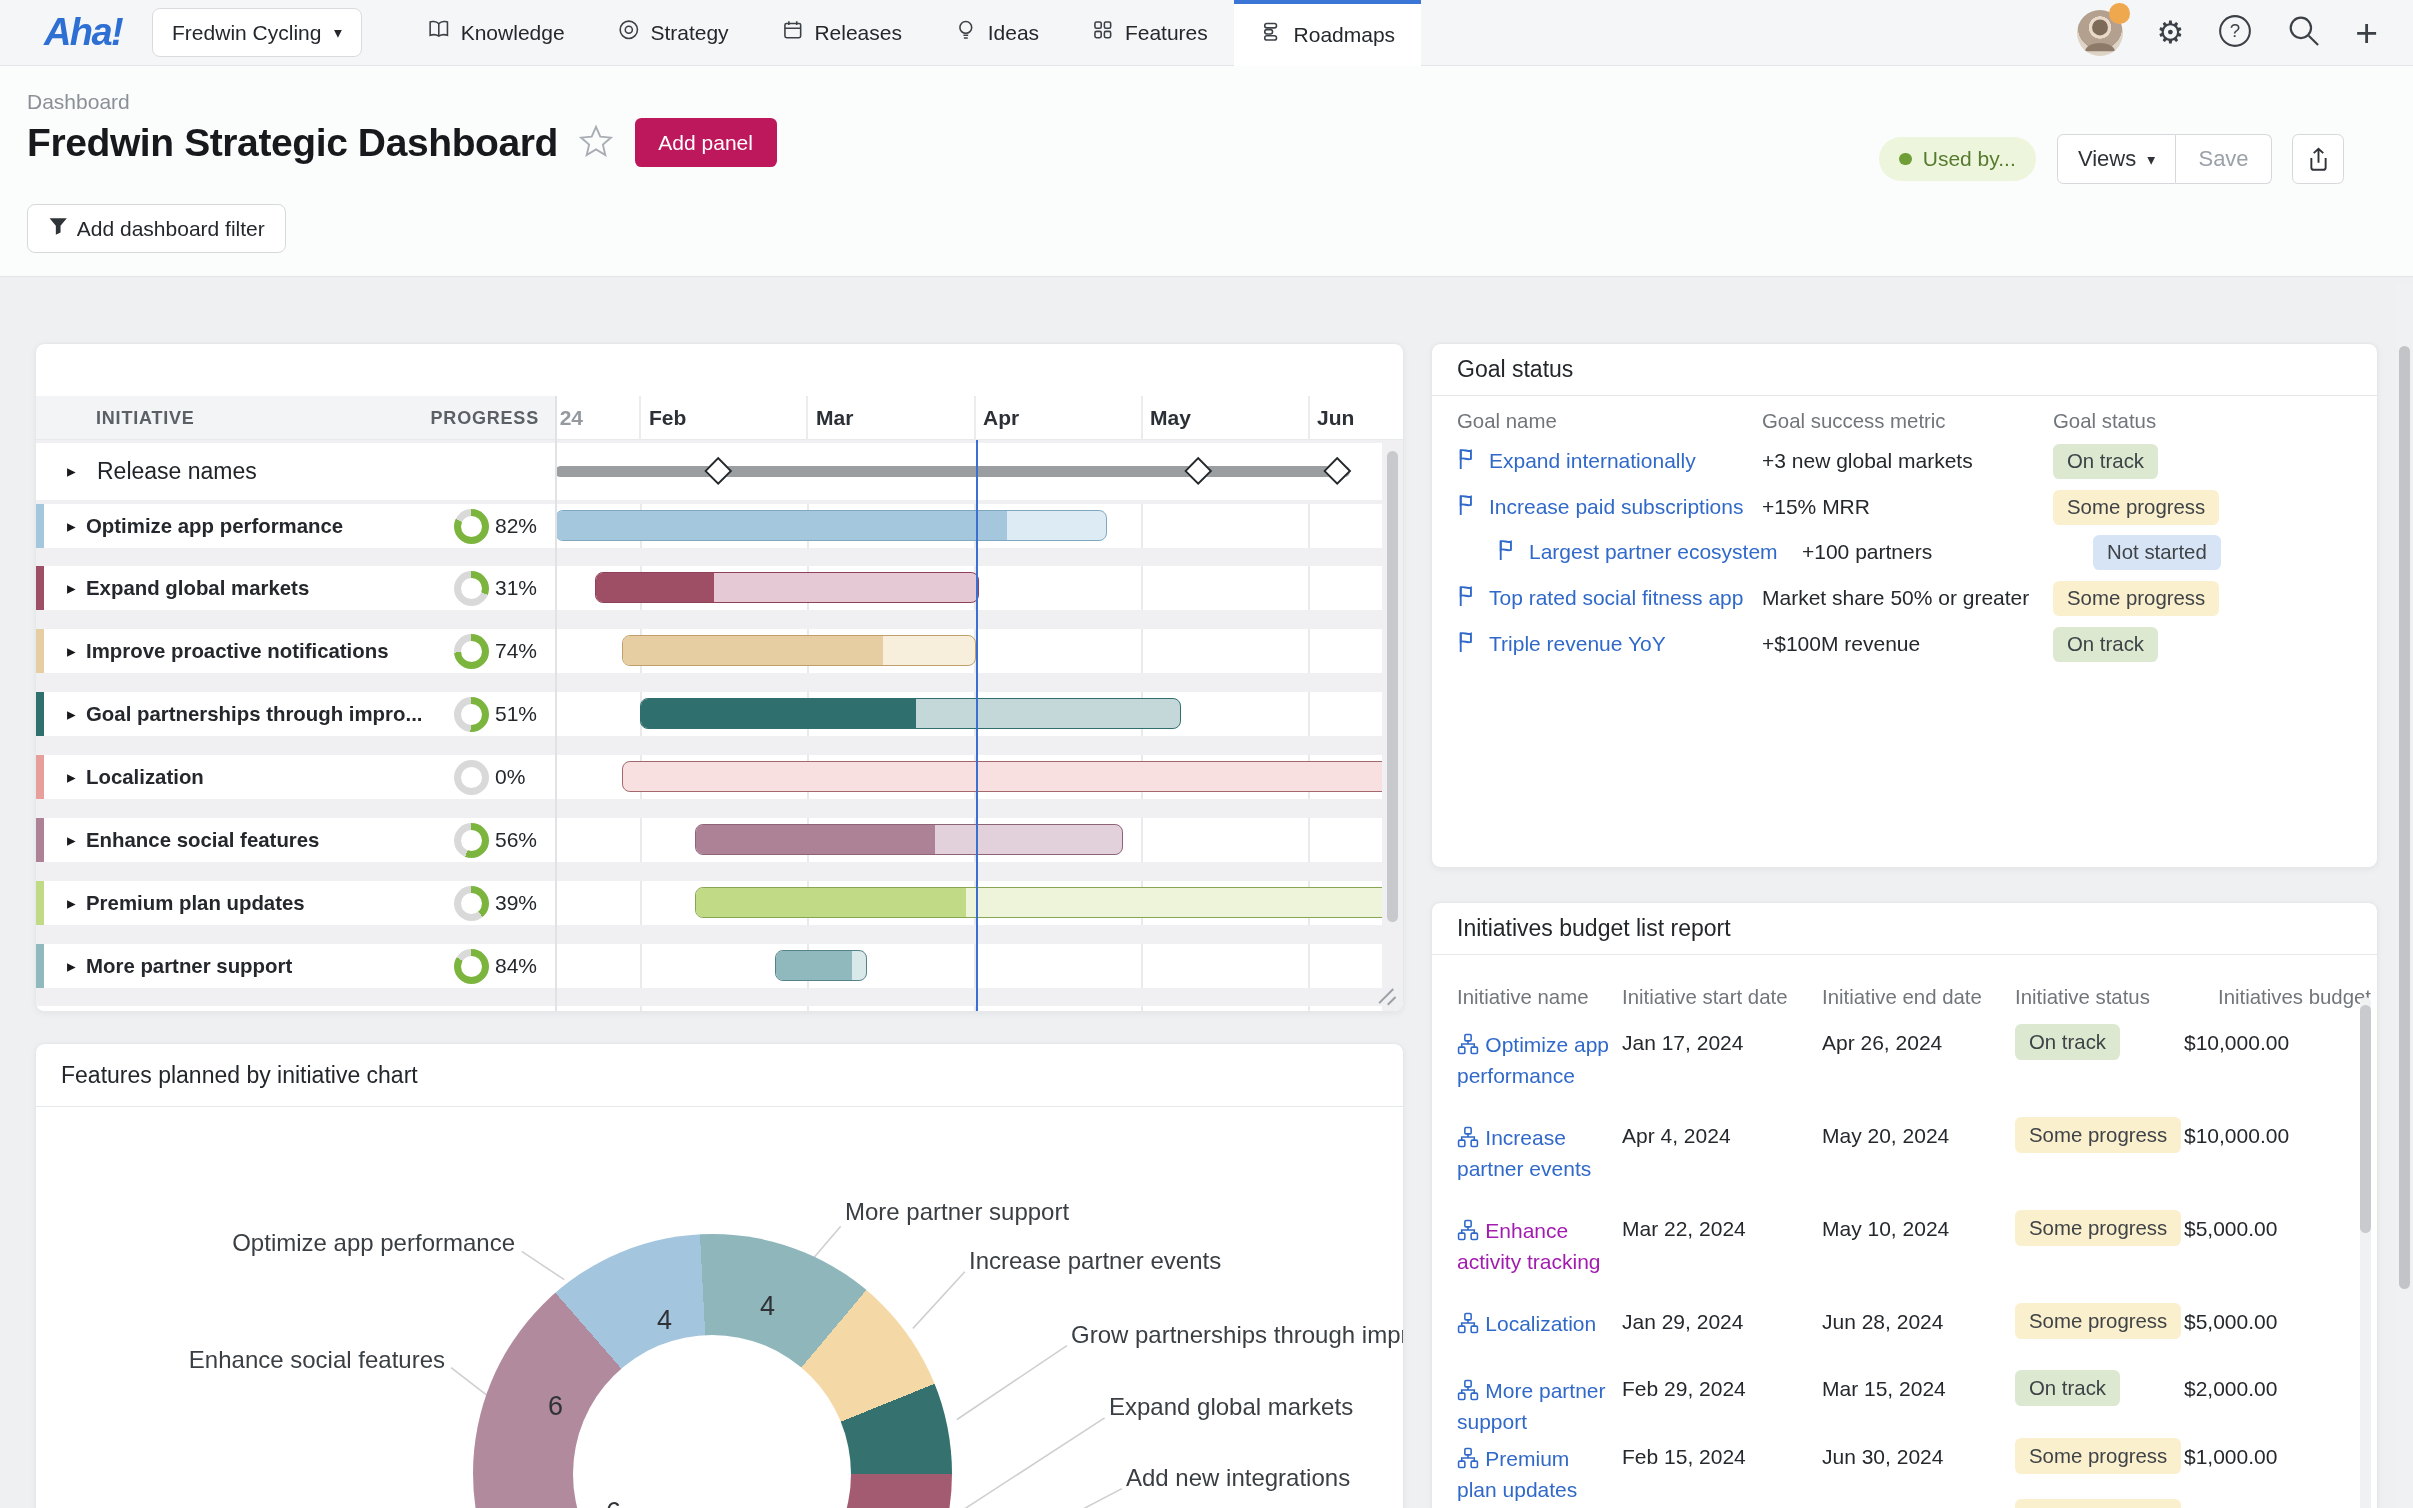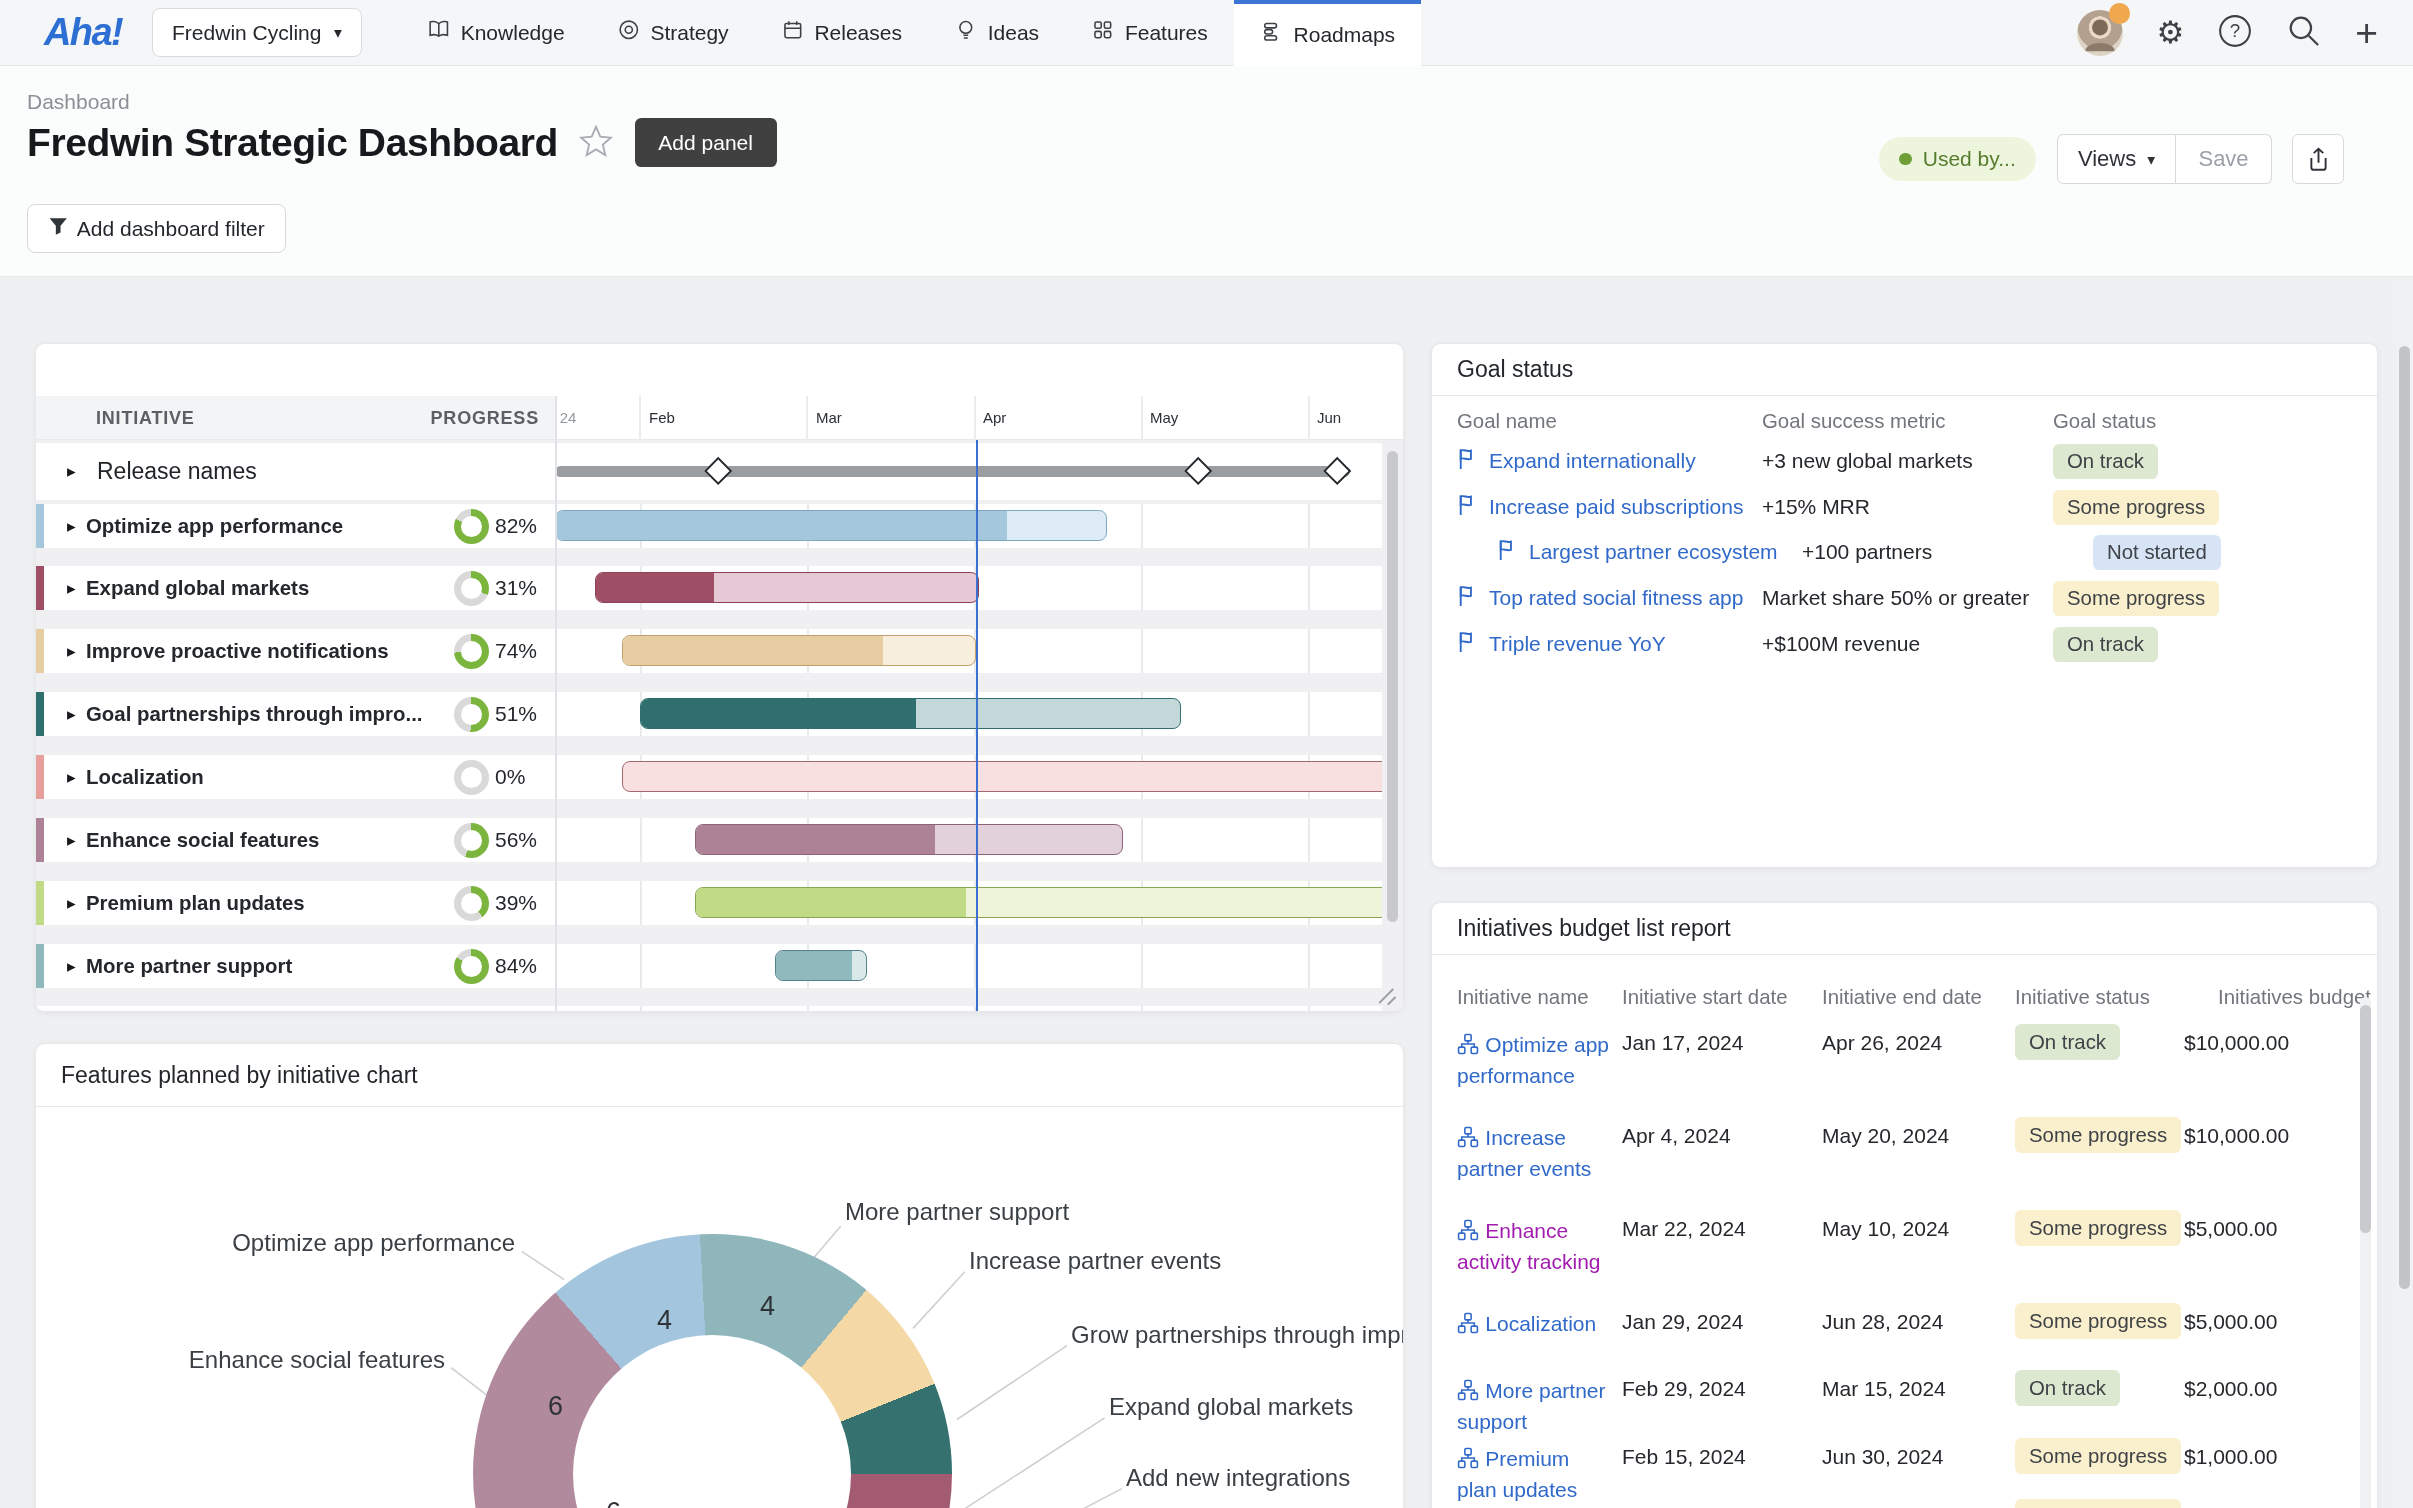--- a/index.html
+++ b/index.html
@@ -21,21 +21,21 @@
   .gear { font-size:31px; color:#3c4147; line-height:1; }
   .icon-btn svg { stroke:#3c4147; fill:none; stroke-width:2.4; }
   .plus { font-size:39px; font-weight:300; color:#3c4147; line-height:1; }
 
   
   .header-zone { position:absolute; top:66px; left:0; right:0; height:211px; background:#fbfcfc; border-bottom:1.6px solid #e4e5e7; z-index:30; }
   .breadcrumb { position:absolute; left:27px; top:23.6px; font-size:21px; color:#8b9097; }
   .title-row { position:absolute; left:27px; top:52px; display:flex; align-items:center; gap:20.4px; }
   .page-title { font-size:39px; font-weight:700; color:#17191c; letter-spacing:-0.4px; }
   .star svg { stroke:#a7adb3; fill:none; stroke-width:2.4; }
-  .btn-primary { height:49px; padding:0 23.6px; background:#404040; color:#fff; font-size:21px; border:none; border-radius:6.3px; display:flex; align-items:center; }
+  .btn-primary { height:49px; padding:0 23.6px; background:#be185d; color:#fff; font-size:21px; border:none; border-radius:6.3px; display:flex; align-items:center; }
   .right-cluster { position:absolute; right:69px; top:68px; display:flex; align-items:center; gap:20.4px; }
   .used-pill { height:44px; background:#edf6dc; border-radius:22px; display:flex; align-items:center; gap:11px; padding:0 20.4px; font-size:21px; color:#567a2e; }
   .used-pill .gdot { width:12.6px; height:12.6px; border-radius:50%; background:#6f9e37; }
   .btn-group { display:flex; }
   .btn-views { height:50px; background:#fff; border:1.6px solid #d6d8db; border-radius:6.3px 0 0 6.3px; padding:0 20.4px; display:flex; align-items:center; gap:11px; font-size:22px; color:#2f3338; }
   .btn-save { height:50px; background:#fff; border:1.6px solid #d6d8db; border-left:none; border-radius:0 6.3px 6.3px 0; padding:0 22px; display:flex; align-items:center; font-size:22px; color:#9ba1a8; }
   .btn-share { width:52px; height:50px; background:#fff; border:1.6px solid #d6d8db; border-radius:6.3px; display:flex; align-items:center; justify-content:center; }
   .btn-share svg { stroke:#2f3338; fill:none; stroke-width:2.4; }
   .btn-filter { position:absolute; left:27px; top:138px; height:49px; background:#fff; border:1.6px solid #d6d8db; border-radius:7.9px; padding:0 20.4px; display:flex; align-items:center; gap:8px; font-size:21px; color:#24282d; }
 
@@ -49,21 +49,21 @@
   #goal-panel { left:1431px; top:343px; width:947px; height:525px; }
   #budget-panel { left:1431px; top:902px; width:947px; height:707px; }
   #features-panel { left:35px; top:1043px; width:1369px; height:597px; }
 
   
   .gantt { position:absolute; top:52px; left:0; right:0; bottom:0; overflow:hidden; background:#f0f0f2; }
   .g-colhead { position:absolute; left:0; top:0; width:519px; height:44px; background:#f3f4f6; border-bottom:1.6px solid #e8e9eb; z-index:6; }
   .g-colhead .c1 { position:absolute; left:60px; top:0; line-height:44px; font-size:18px; font-weight:700; letter-spacing:0.8px; color:#5b6066; }
   .g-colhead .c2 { position:absolute; left:346px; width:157px; text-align:right; line-height:44px; font-size:18px; font-weight:700; letter-spacing:0.8px; color:#5b6066; }
   .g-months { position:absolute; left:519px; right:0; top:0; height:44px; background:#fff; border-bottom:1.6px solid #e8e9eb; z-index:5; }
-  .g-month-label { position:absolute; top:0; line-height:44px; font-size:15px; font-weight:400; color:#2b3036; }
+  .g-month-label { position:absolute; top:0; line-height:44px; font-size:21px; font-weight:700; color:#2b3036; }
   .g-month-label.dim { color:#949a9f; }
   .g-sep { position:absolute; top:0; height:44px; width:1.6px; background:#ececee; }
   .g-row { position:absolute; left:0; width:1346px; height:44px; background:#fff; overflow:hidden; }
   .g-chip { position:absolute; left:0; top:0; bottom:0; width:7.9px; }
   .g-caret { position:absolute; left:31px; line-height:44px; font-size:17.3px; color:#17191c; }
   .g-name { position:absolute; left:50px; line-height:44px; font-size:20.4px; font-weight:700; color:#24282d; white-space:nowrap; }
   .ring { position:absolute; left:418px; top:4.7px; width:35px; height:35px; border-radius:50%; }
   .ring::before { content:""; position:absolute; inset:7px; background:#fff; border-radius:50%; }
   .g-pct { position:absolute; left:459px; line-height:44px; font-size:21px; color:#24282d; }
   .g-grid { position:absolute; top:0; bottom:0; width:1.6px; background:#e9eaec; }

